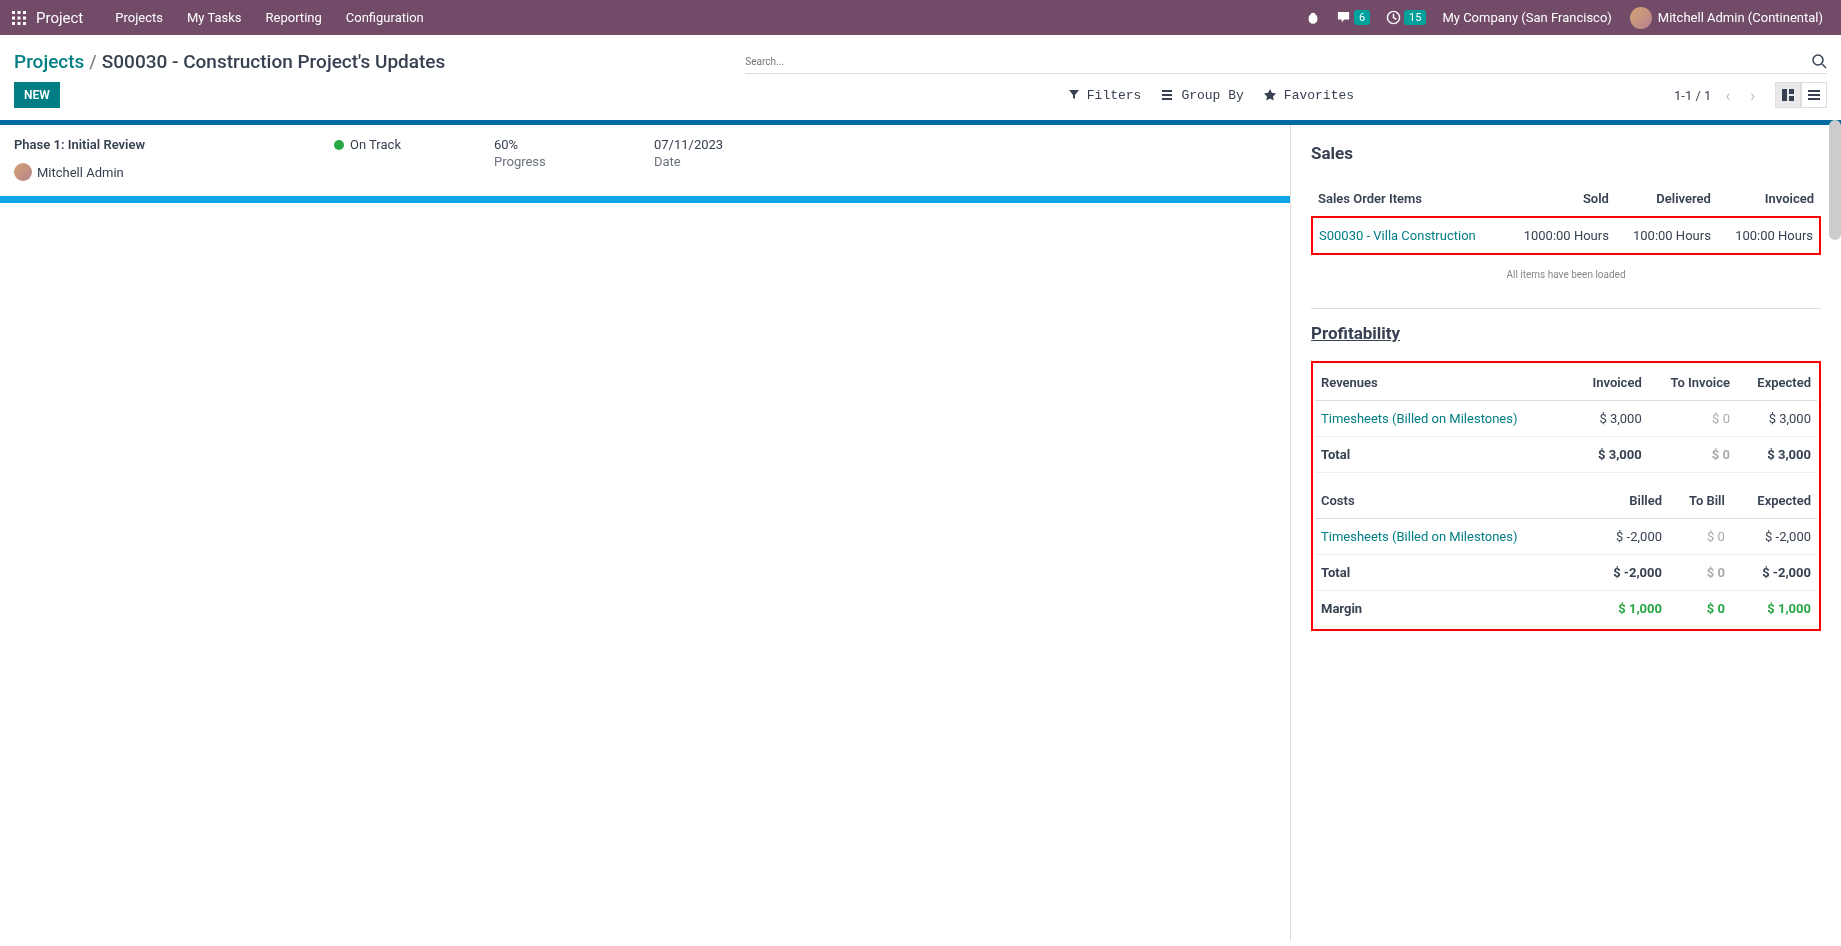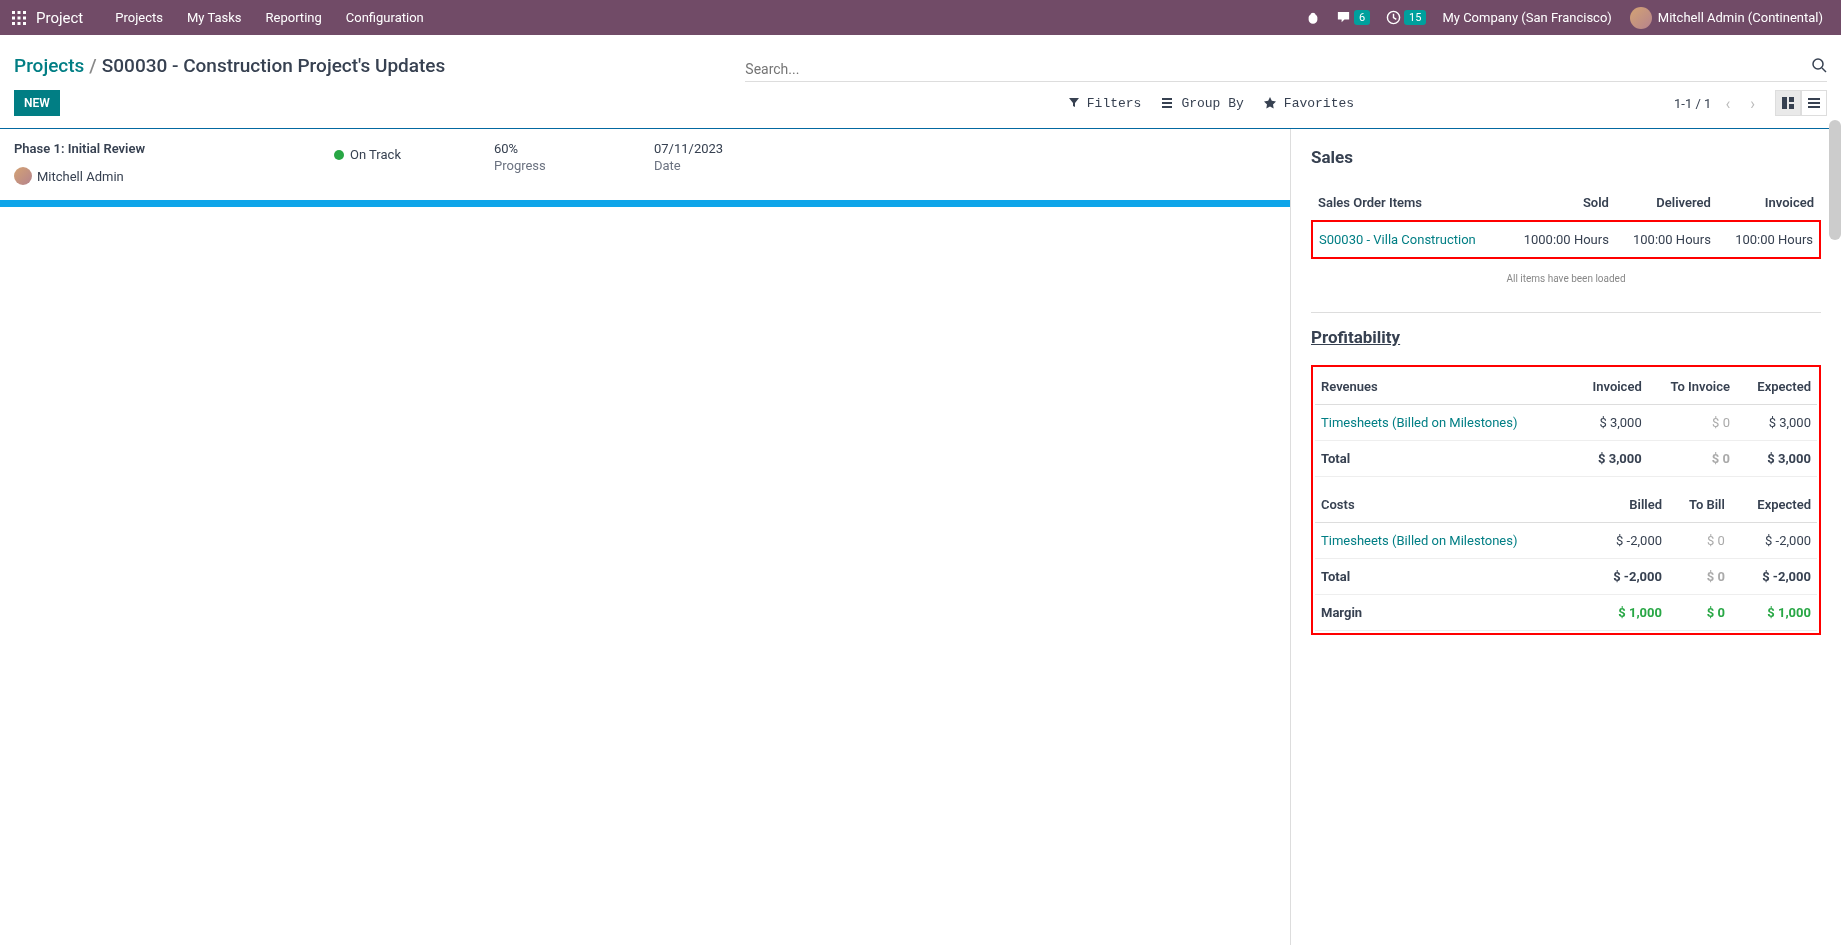--- a/index.html
+++ b/index.html
@@ -15,42 +15,42 @@
 .topbar .company { }
 .topbar .user { display: inline-flex; align-items: center; margin-left: 10px; }
 .topbar .avatar { width: 22px; height: 22px; border-radius: 50%; background: linear-gradient(135deg,#d4a373,#b5838d); margin-right: 6px; }
 
 .subhead { display: flex; align-items: center; padding: 14px 14px 0 14px; }
 .breadcrumb { font-size: 19px; font-weight: 500; }
 .breadcrumb a { color: #017E84; text-decoration: none; }
 .breadcrumb .sep { color: #888; margin: 0 5px; }
 .breadcrumb .current { color: #374151; }
 .searchwrap { flex: 1; border-bottom: 1px solid #ddd; margin-left: 300px; padding: 4px 0; display: flex; align-items: center; }
-.searchwrap input { border: none; outline: none; flex: 1; font-size: 14px; color: #000000; margin-top: 8px; }
+.searchwrap input { border: none; outline: none; flex: 1; font-size: 10px; color: #000000; }
 .searchwrap .search-icon { width: 16px; height: 16px; margin-left: 8px; cursor: pointer; }
 
-.controlrow { display: flex; align-items: center; padding: 8px 14px 12px 14px; border-bottom: 1px solid #0369a1; }
+.controlrow { display: flex; align-items: center; padding: 8px 14px 12px 14px; border-bottom: 5px solid #0369a1; }
 .newbtn { background: #017E84; color: #fff; font-weight: 600; font-size: 12px; padding: 6px 10px; border: none; cursor: pointer; }
 .controlrow .spacer2 { flex: 1; }
 .filterbar { display: inline-flex; gap: 20px; color: #374151; font-size: 13px; }
 .filterbar span { cursor: pointer; display: inline-flex; align-items: center; gap: 8px; font-family: Liberation Mono, monospace; }
 .pager { margin-left: auto; display: inline-flex; align-items: center; gap: 8px; font-size: 13px; color: #374151; }
 .pager .arrow { color: #bbb; font-size: 16px; cursor: pointer; padding: 2px 6px; }
 .viewbtns { display: inline-flex; margin-left: 14px; }
 .viewbtn { width: 26px; height: 26px; border: 1px solid #ddd; display: flex; align-items: center; justify-content: center; cursor: pointer; }
 .viewbtn.active { background: #e9e9e9; }
 
 .body { display: flex; height: calc(100vh - 130px); }
 .left { flex: 1; border-right: 1px solid #ddd; }
 .row { display: flex; padding: 12px 14px; border-bottom: 7px solid #0ea5e9; font-size: 13px; align-items: flex-start; }
 .row .col1 { width: 320px; }
 .row .phase { font-weight: 600; margin-bottom: 3px; }
 .row .owner { display: inline-flex; align-items: center; gap: 5px; margin-top: 8px; }
 .row .mini-avatar { width: 18px; height: 18px; border-radius: 50%; background: linear-gradient(135deg,#d4a373,#b5838d); }
-.row .col2 { width: 160px; display: flex; align-items: center; gap: 6px; margin-top: 6px; }
+.row .col2 { width: 160px; display: flex; align-items: center; gap: 6px; margin-top: 0; }
 .dot { width: 10px; height: 10px; border-radius: 50%; background: #28a745; }
 .row .col3 { width: 160px; }
 .row .col4 { width: 160px; }
 .row .label { color: #6b7280; margin-top: 2px; }
 
 .right { width: 550px; padding: 18px 20px; overflow-y: auto; font-size: 13px; }
 .right h2 { font-size: 17px; font-weight: 700; margin-bottom: 18px; }
 .right table { width: 100%; border-collapse: collapse; }
 .right th { text-align: right; font-weight: 600; padding: 10px 6px; border-bottom: 1px solid #ddd; }
 .right th:first-child { text-align: left; }

